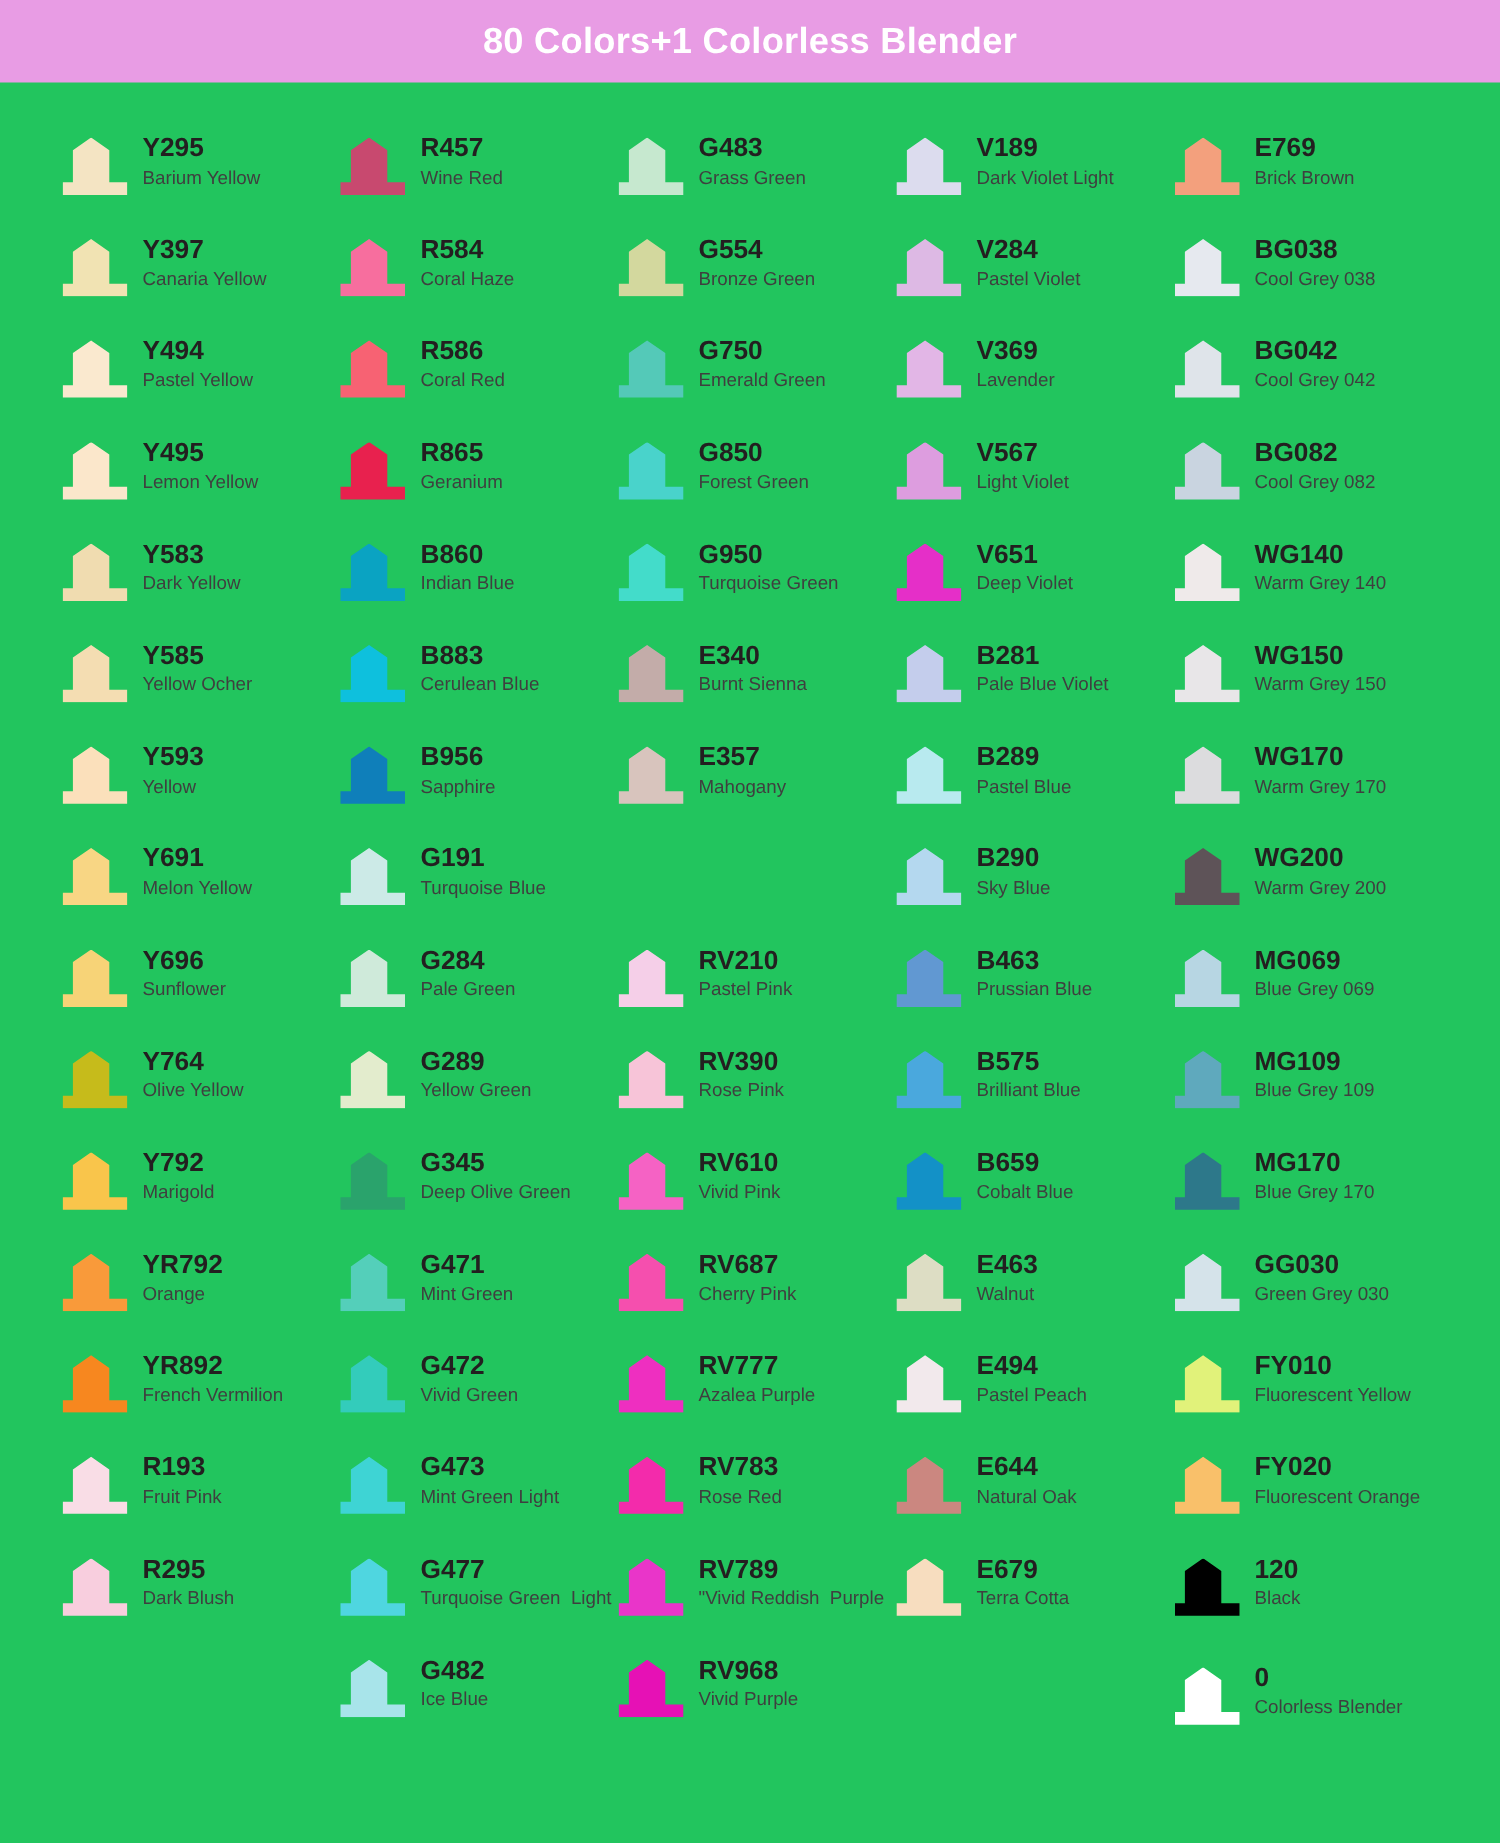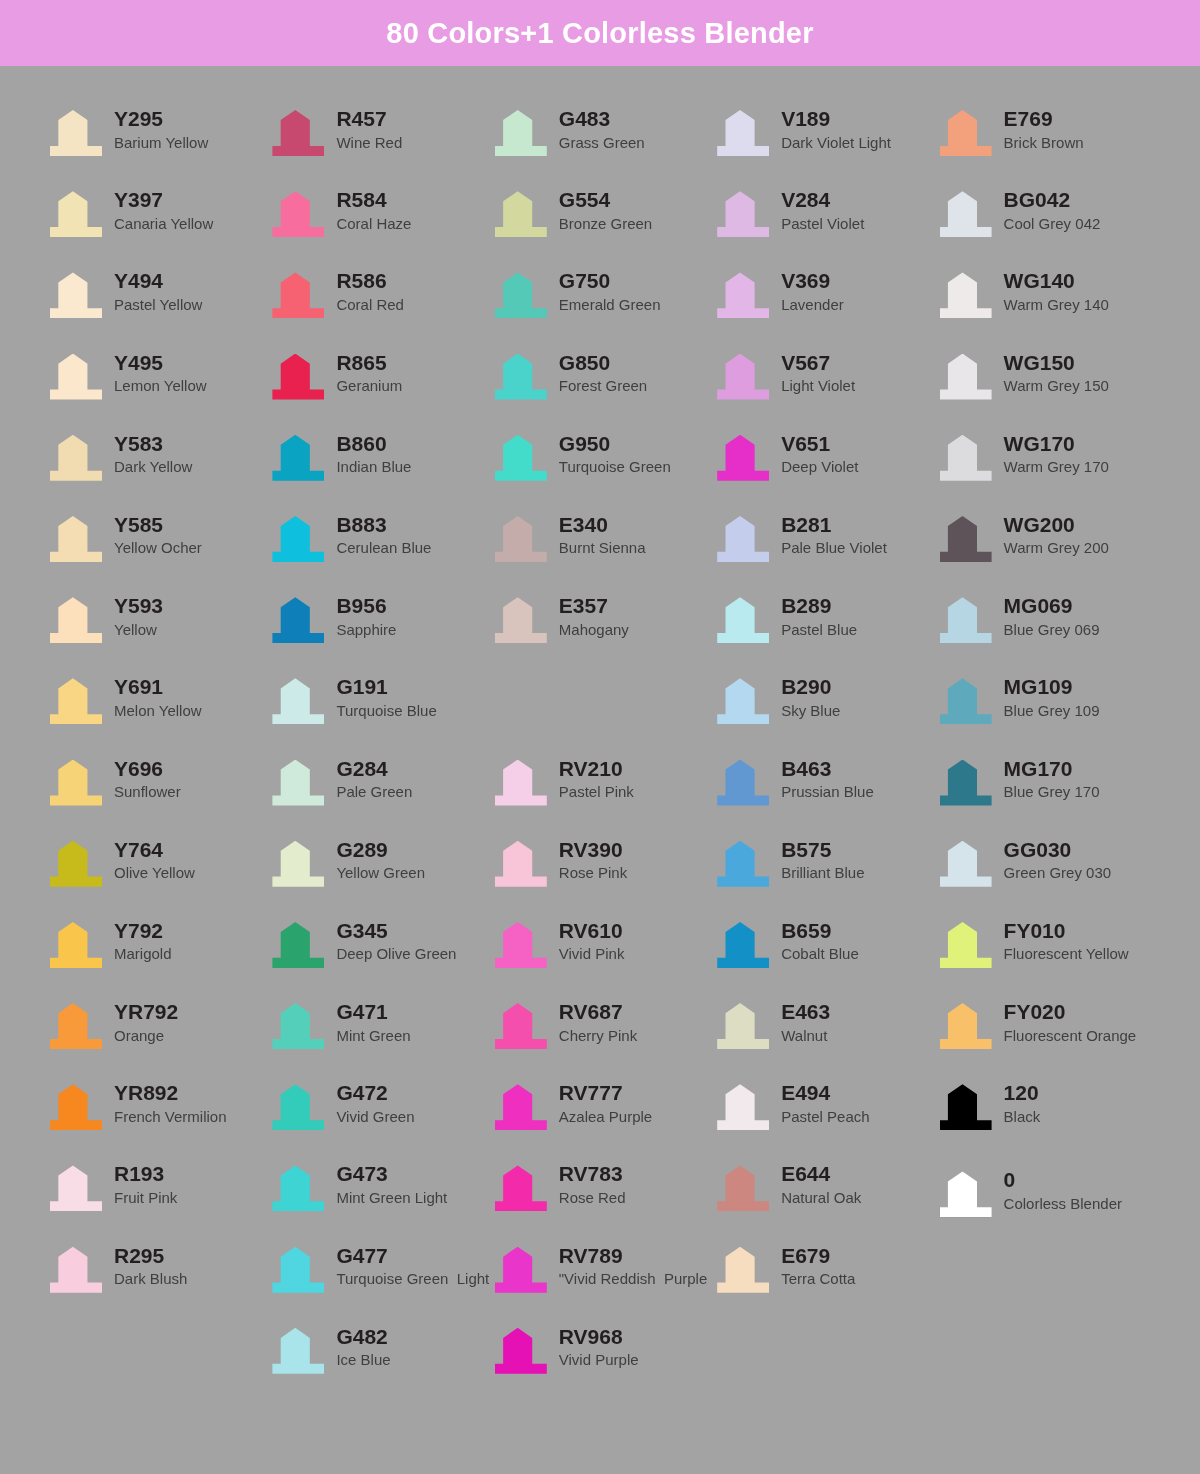--- a/index.html
+++ b/index.html
@@ -5,21 +5,21 @@
   * { box-sizing: border-box; }
   html, body {
     margin: 0; padding: 0;
     width: 1200px; height: 1474px;
     background: #ffffff;
     font-family: "Liberation Sans", sans-serif;
   }
   #page {
     position: relative;
     width: 1200px; height: 1474px;
-    background: #a3a3a3;
+    background: #22c55e;
     overflow: hidden;
   }
   
   .banner {
     width: 1200px;
     height: 66px;
     background: #e89ce4;
     display: flex;
     align-items: center;
     justify-content: center;
@@ -667,25 +667,43 @@
           <div class="nib-wrap">
             <div class="nib" style="background: rgb(243, 160, 125);"></div>
           </div>
           <div class="labels">
             <div class="code">E769</div>
             <div class="name">Brick Brown</div>
           </div>
         </div>
         <div class="swatch-row">
           <div class="nib-wrap">
+            <div class="nib" style="background: rgb(230, 233, 239);"></div>
+          </div>
+          <div class="labels">
+            <div class="code">BG038</div>
+            <div class="name">Cool Grey 038</div>
+          </div>
+        </div>
+        <div class="swatch-row">
+          <div class="nib-wrap">
             <div class="nib" style="background: rgb(223, 228, 234);"></div>
           </div>
           <div class="labels">
             <div class="code">BG042</div>
             <div class="name">Cool Grey 042</div>
+          </div>
+        </div>
+        <div class="swatch-row">
+          <div class="nib-wrap">
+            <div class="nib" style="background: rgb(201, 212, 224);"></div>
+          </div>
+          <div class="labels">
+            <div class="code">BG082</div>
+            <div class="name">Cool Grey 082</div>
           </div>
         </div>
         <div class="swatch-row">
           <div class="nib-wrap">
             <div class="nib" style="background: rgb(239, 234, 234);"></div>
           </div>
           <div class="labels">
             <div class="code">WG140</div>
             <div class="name">Warm Grey 140</div>
           </div>

